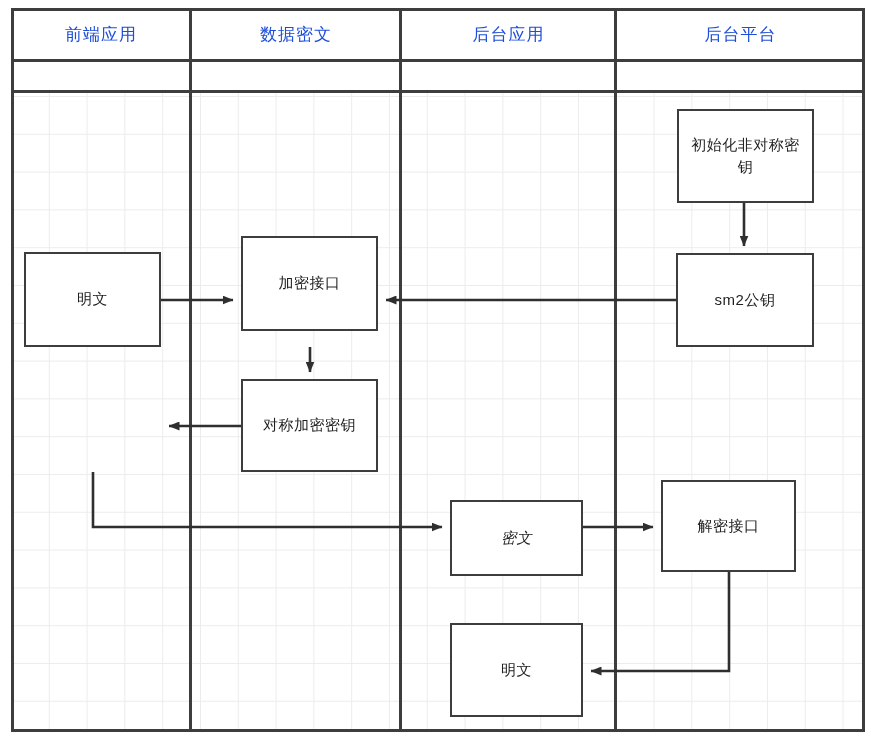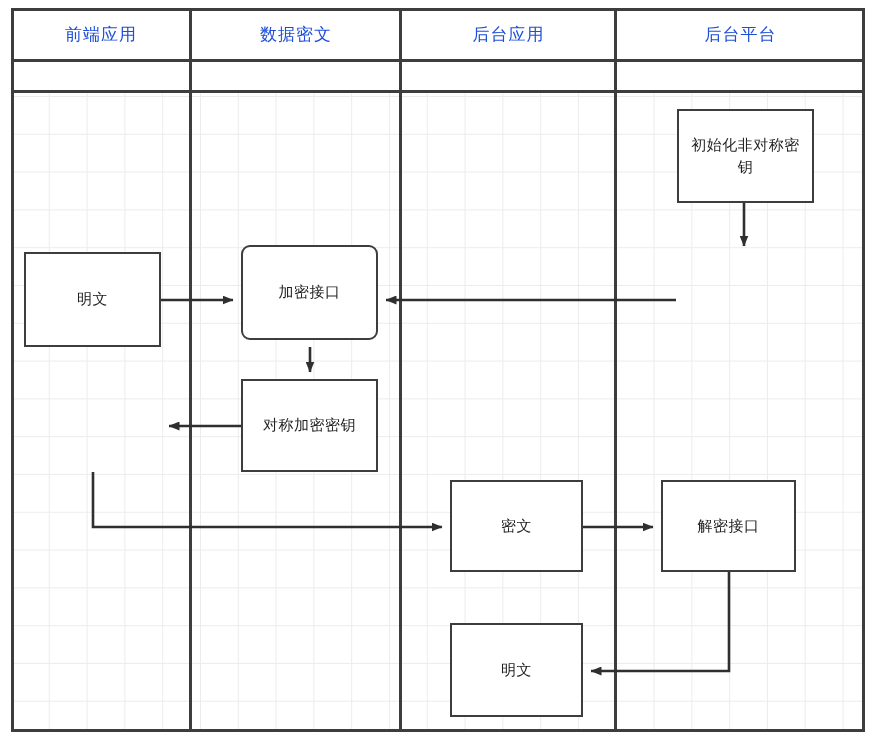--- a/index.html
+++ b/index.html
@@ -138,35 +138,38 @@
       <path d="M583,527 L653,527" marker-end="url(#ah)"></path>
 
       <path d="M729,572 L729,671 L591,671" marker-end="url(#ah)"></path>
     </g>
   </svg>
 
   <div class="node" style="left:677px; top:109px; width:137px; height:94px;">
     <span>初始化非对称密钥</span>
   </div>
 
+  <div class="node" style="left:676px; top:253px; width:138px; height:94px;">
+    <span>sm2公钥</span>
+  </div>
 
   <div class="node" style="left:24px; top:252px; width:137px; height:95px;">
     <span>明文</span>
   </div>
 
-  <div class="node" style="left:241px; top:245px; width:137px; height:95px;border-radius:9px;">
+  <div class="node" style="left:241px; top:236px; width:137px; height:95px;">
     <span>加密接口</span>
   </div>
 
 
   <div class="node" style="left:241px; top:379px; width:137px; height:93px;">
     <span>对称加密密钥</span>
   </div>
 
-  <div class="node" style="left:450px; top:480px; width:133px; height:92px;">
+  <div class="node" style="left:450px; top:500px; width:133px; height:76px;font-style:italic;">
     <span>密文</span>
   </div>
 
   <div class="node" style="left:661px; top:480px; width:135px; height:92px;">
     <span>解密接口</span>
   </div>
 
   <div class="node" style="left:450px; top:623px; width:133px; height:94px;">
     <span>明文</span>
   </div>

